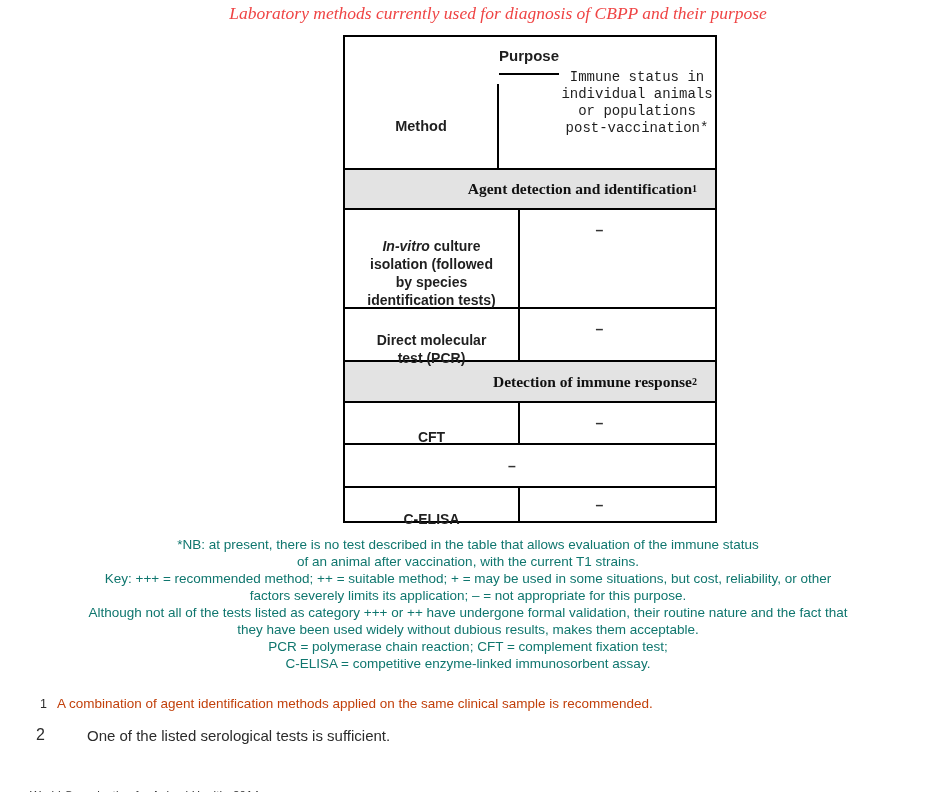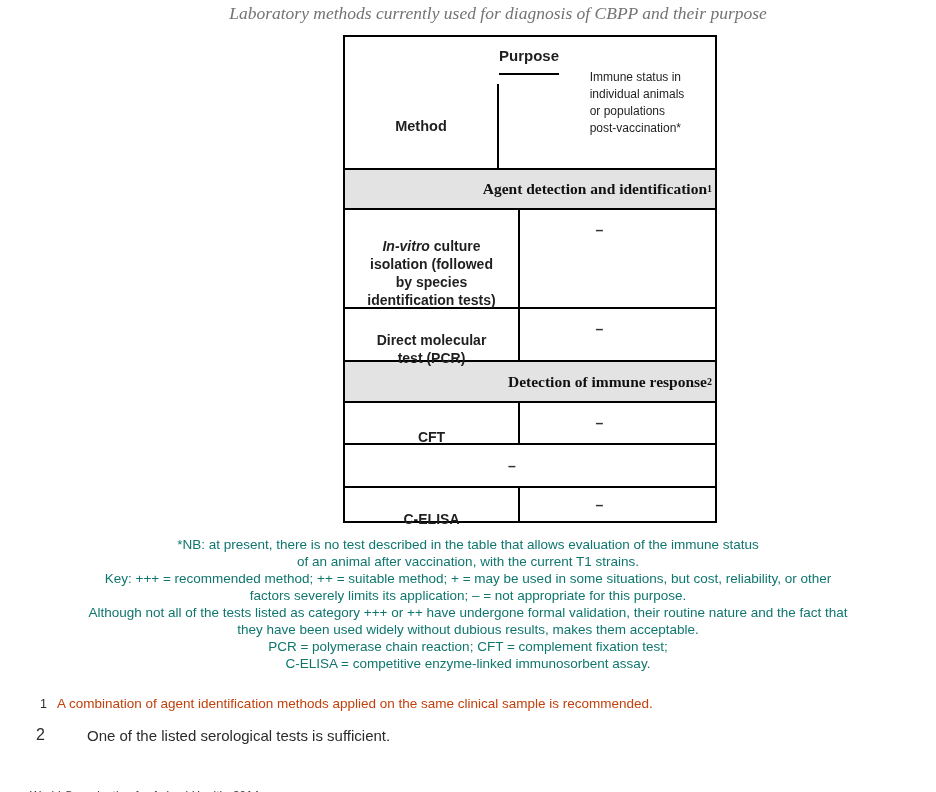--- a/index.html
+++ b/index.html
@@ -2,47 +2,47 @@
 <html><head>
 <meta charset="utf-8">
 <style>
   html,body{margin:0;padding:0;}
   body{
     width:936px;height:792px;position:relative;background:#ffffff;
     font-family:"Liberation Sans", sans-serif;color:#1f1f1f;overflow:hidden;
   }
   .title{
     position:absolute;top:3px;left:60px;width:876px;text-align:center;
-    font-family:"Liberation Serif", serif;font-style:italic;font-size:17.5px;color:#737373;
+    font-family:"Liberation Serif", serif;font-style:italic;font-size:17.5px;color:#ef4444;
   }
   
   .tbl{
     position:absolute;left:343px;top:35px;width:374px;height:488px;
     border:2px solid #000;box-sizing:border-box;background:#fff;
   }
   .tbl *{box-sizing:border-box;}
   .hdr-block{display:flex;height:131px;}
   .method-cell-hdr{
     width:154px;border-right:2px solid #000;display:flex;align-items:center;justify-content:center;
     font-weight:bold;font-size:14.5px;margin-top:47px;
   }
   .hdr-right{flex:1;display:flex;}
   .purpose-hdr{
     height:38px;border-bottom:2px solid #000;display:flex;align-items:center;justify-content:center;
     font-weight:bold;font-size:15px;
   }
   .purpose-sub{
-    flex:1;display:flex;align-items:center;justify-content:center;text-align:left;
-    font-size:12px;line-height:17px;white-space:pre-line;
+    flex:1;display:flex;align-items:center;justify-content:center;text-align:center;
+    font-size:14px;line-height:17px;white-space:pre-line;font-family:Liberation Mono, monospace;
   }
   .sec-row{
     border-top:2px solid #000;border-bottom:0;background:#e3e3e3;
     display:flex;align-items:center;justify-content:flex-end;
     font-family:"Liberation Serif", serif;font-weight:bold;font-size:15.5px;
-    padding-right:3px;color:#111;
+    padding-right:18px;color:#111;
   }
   .sec-row sup{font-size:10px;line-height:0;}
   .data-row{display:flex;border-top:2px solid #000;}
   .m-cell{
     width:175px;border-right:2px solid #000;display:flex;align-items:center;justify-content:center;
     text-align:center;font-weight:bold;font-size:14px;line-height:18px;padding:0 6px;
   }
   .m-cell .inner{white-space:pre-line;margin-top:28px;}
   .m-cell .it{font-style:italic;}
   .p-cell{flex:1;text-align:center;font-weight:bold;font-size:14px;padding-right:36px;color:#333;}

